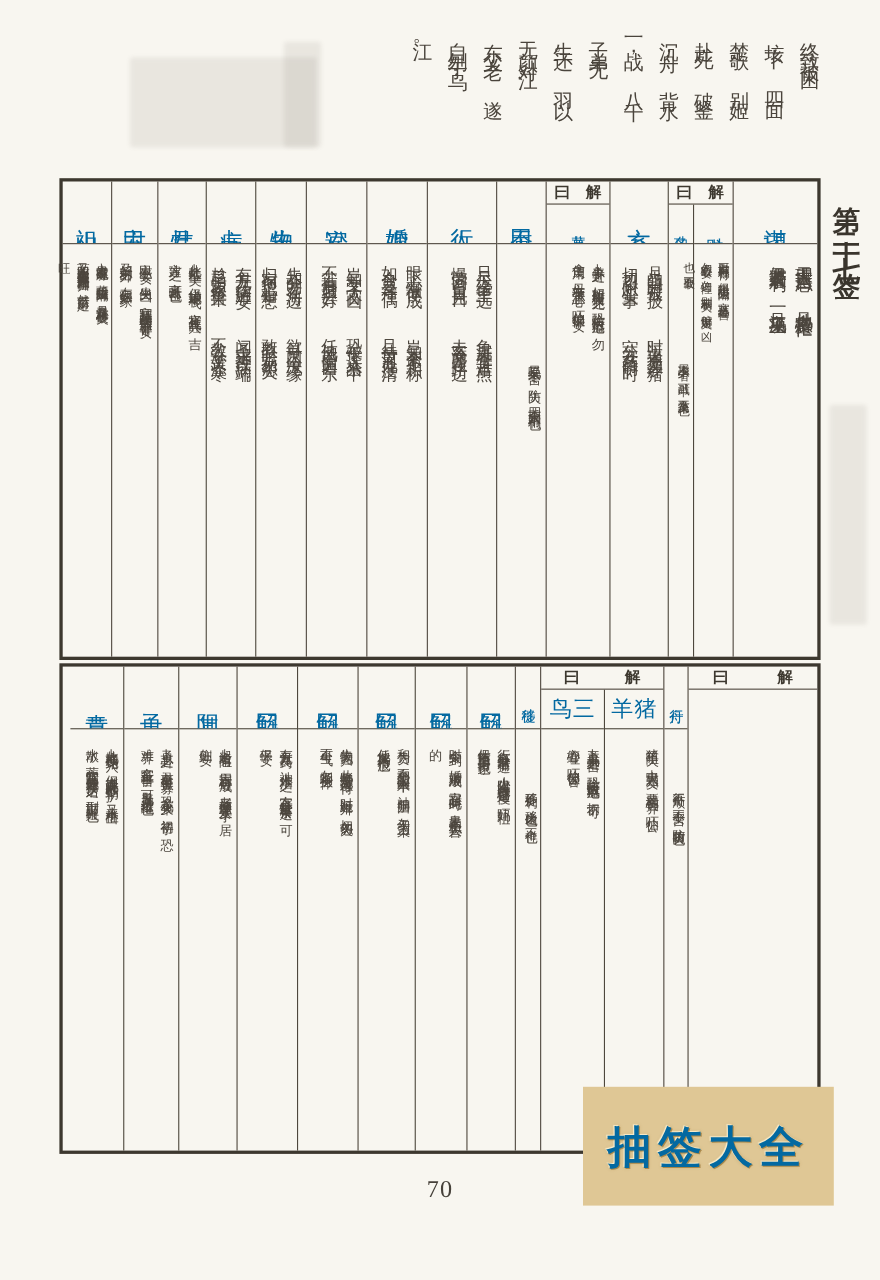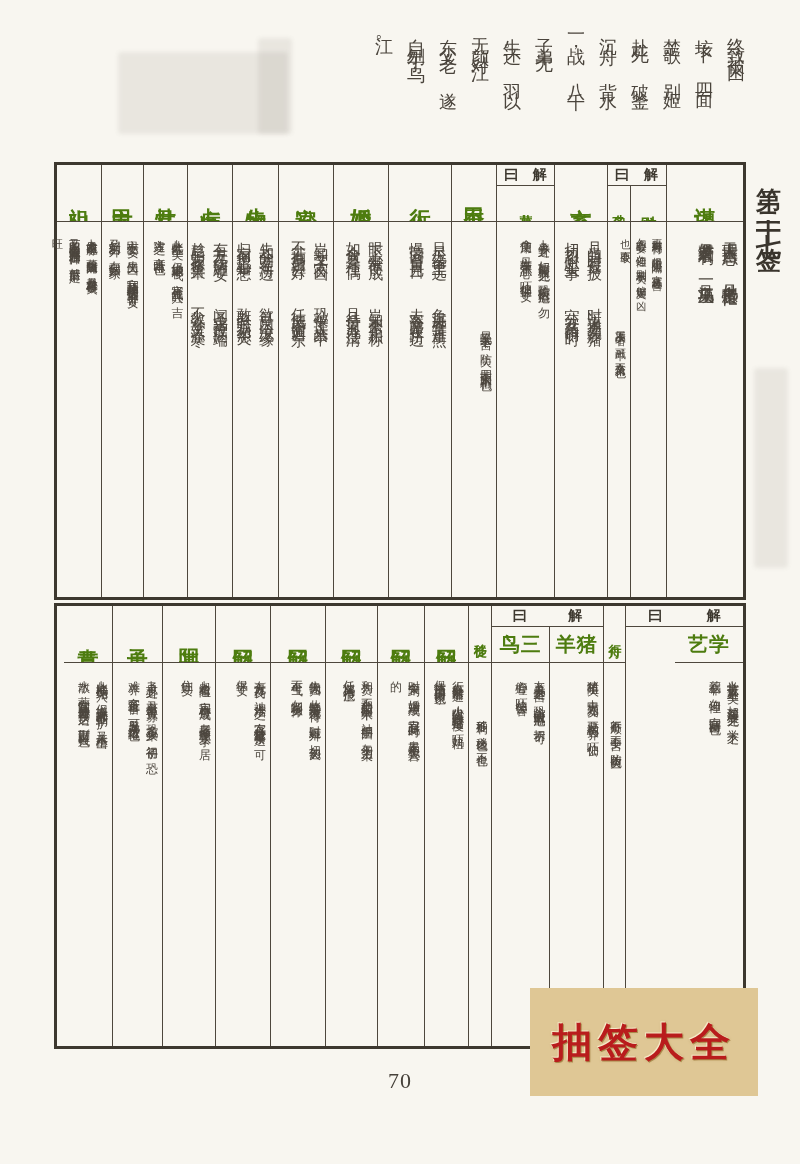--- a/index.html
+++ b/index.html
@@ -39,21 +39,21 @@
   .qgrouprow > .qcol{border-left:1.6px solid #4e473d;}
   .qgrouprow > .qcol:last-child{border-left:none;}
   .qstrip{
     height:20px;border-bottom:1.6px solid #4e473d;
     display:flex;flex-direction:row-reverse;justify-content:space-around;align-items:center;
     font-size:14px;font-weight:bold;color:#3d382f;flex:0 0 auto;
   }
   .qlabel{
     border-bottom:1.6px solid #4e473d;flex:0 0 auto;
     display:flex;align-items:center;justify-content:center;
-    font-weight:bold;color:#4d7c0f;overflow:hidden;
+    font-weight:normal;color:#0369a1;overflow:hidden;
   }
   .lab-h1{height:56px;}   
   .lab-h2{height:35px;}   
   .v-big{writing-mode:vertical-rl;font-size:21px;letter-spacing:2px;}
   .v-mid{writing-mode:vertical-rl;font-size:16px;letter-spacing:1px;}
   .v-small{writing-mode:vertical-rl;font-size:13px;letter-spacing:0;}
   .h-pair{font-size:20px;letter-spacing:1px;}
   .qcontent{
     flex:1;min-height:0;writing-mode:vertical-rl;text-orientation:mixed;
     padding:8px 1px 4px 1px;color:#4c463e;
@@ -219,27 +219,20 @@
       </div>
     </div>
   </div>
 <div id="table-lower" class="qtable">
     <div class="qgroup" style="width: 118px;">
       <div class="qstrip">
         <span>解</span>
         <span>曰</span>
       </div>
       <div class="qgrouprow">
-        <div class="qcol" style="width: 68px;">
-          <div class="qlabel h-pair lab-h2">艺学</div>
-          <div class="qcontent note">
-            <div class="ln">卜学技艺之卦不美　如楚汉争雄之兆　学之不</div>
-            <div class="ln">惹祸非　勿迫性　宜守旧待时也</div>
-          </div>
-        </div>
       </div>
     </div>
     <div class="qcol" style="width: 22px;">
       <div class="qlabel v-small lab-h1">行舟</div>
       <div class="qcontent note" style="padding-top: 48px;">
         <div class="ln" style="font-size: 11.5px; letter-spacing: 1px;">行舟不顺　不安不吉　防凶防灾也</div>
       </div>
     </div>
     <div class="qgroup" style="width: 112px;">
       <div class="qstrip">
@@ -320,16 +313,16 @@
     <div class="qcol" style="width: 48px;">
       <div class="qlabel v-big lab-h1">青草</div>
       <div class="qcontent note">
         <div class="ln">卜此地横龙结穴　但嫌青龙畔砂不朝护　又来水桂出</div>
         <div class="ln">水散　葬穴宜沉阳并兜唇掩祭之后　刑财丁兴旺也</div>
       </div>
     </div>
   </div>
 
 <div id="watermark" style="background: rgb(223, 199, 149);">
-  <span class="wm-text" style="color: #b91c1c;">抽签大全</span>
+  <span class="wm-text" style="color: #0369a1;">抽签大全</span>
 </div>
 
 <div id="page-number">70</div>
 
 </body></html>

